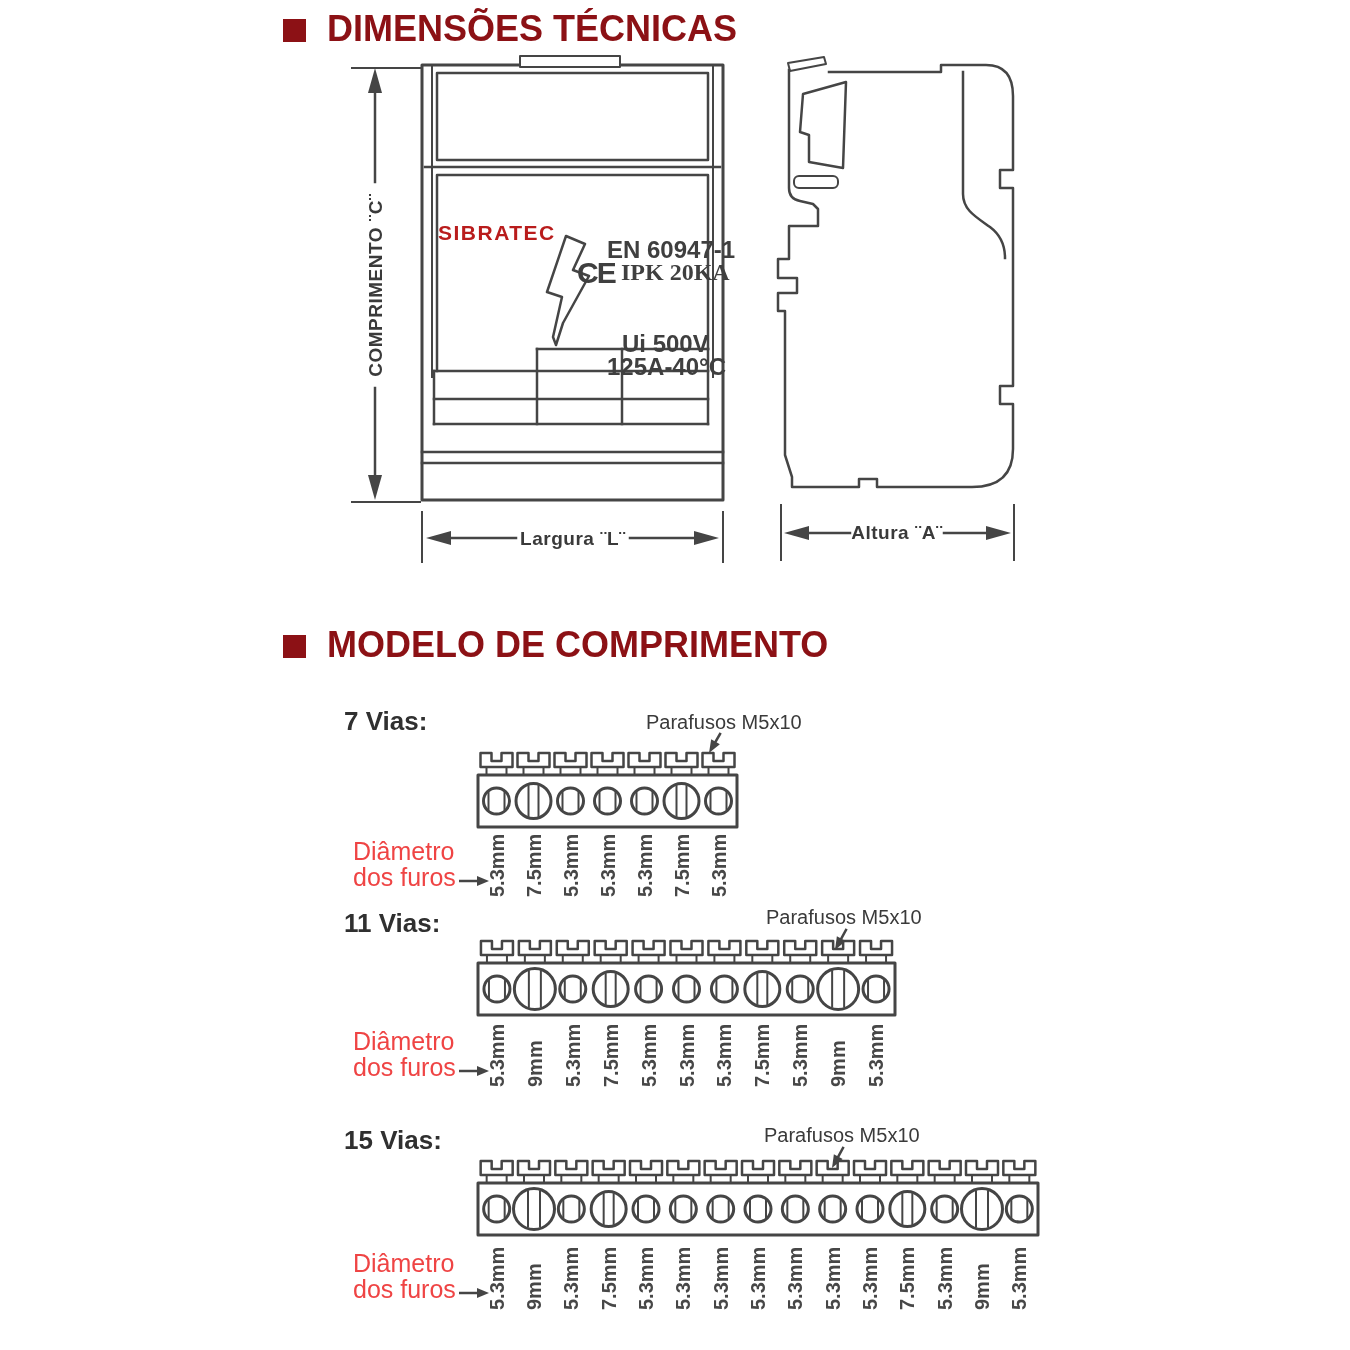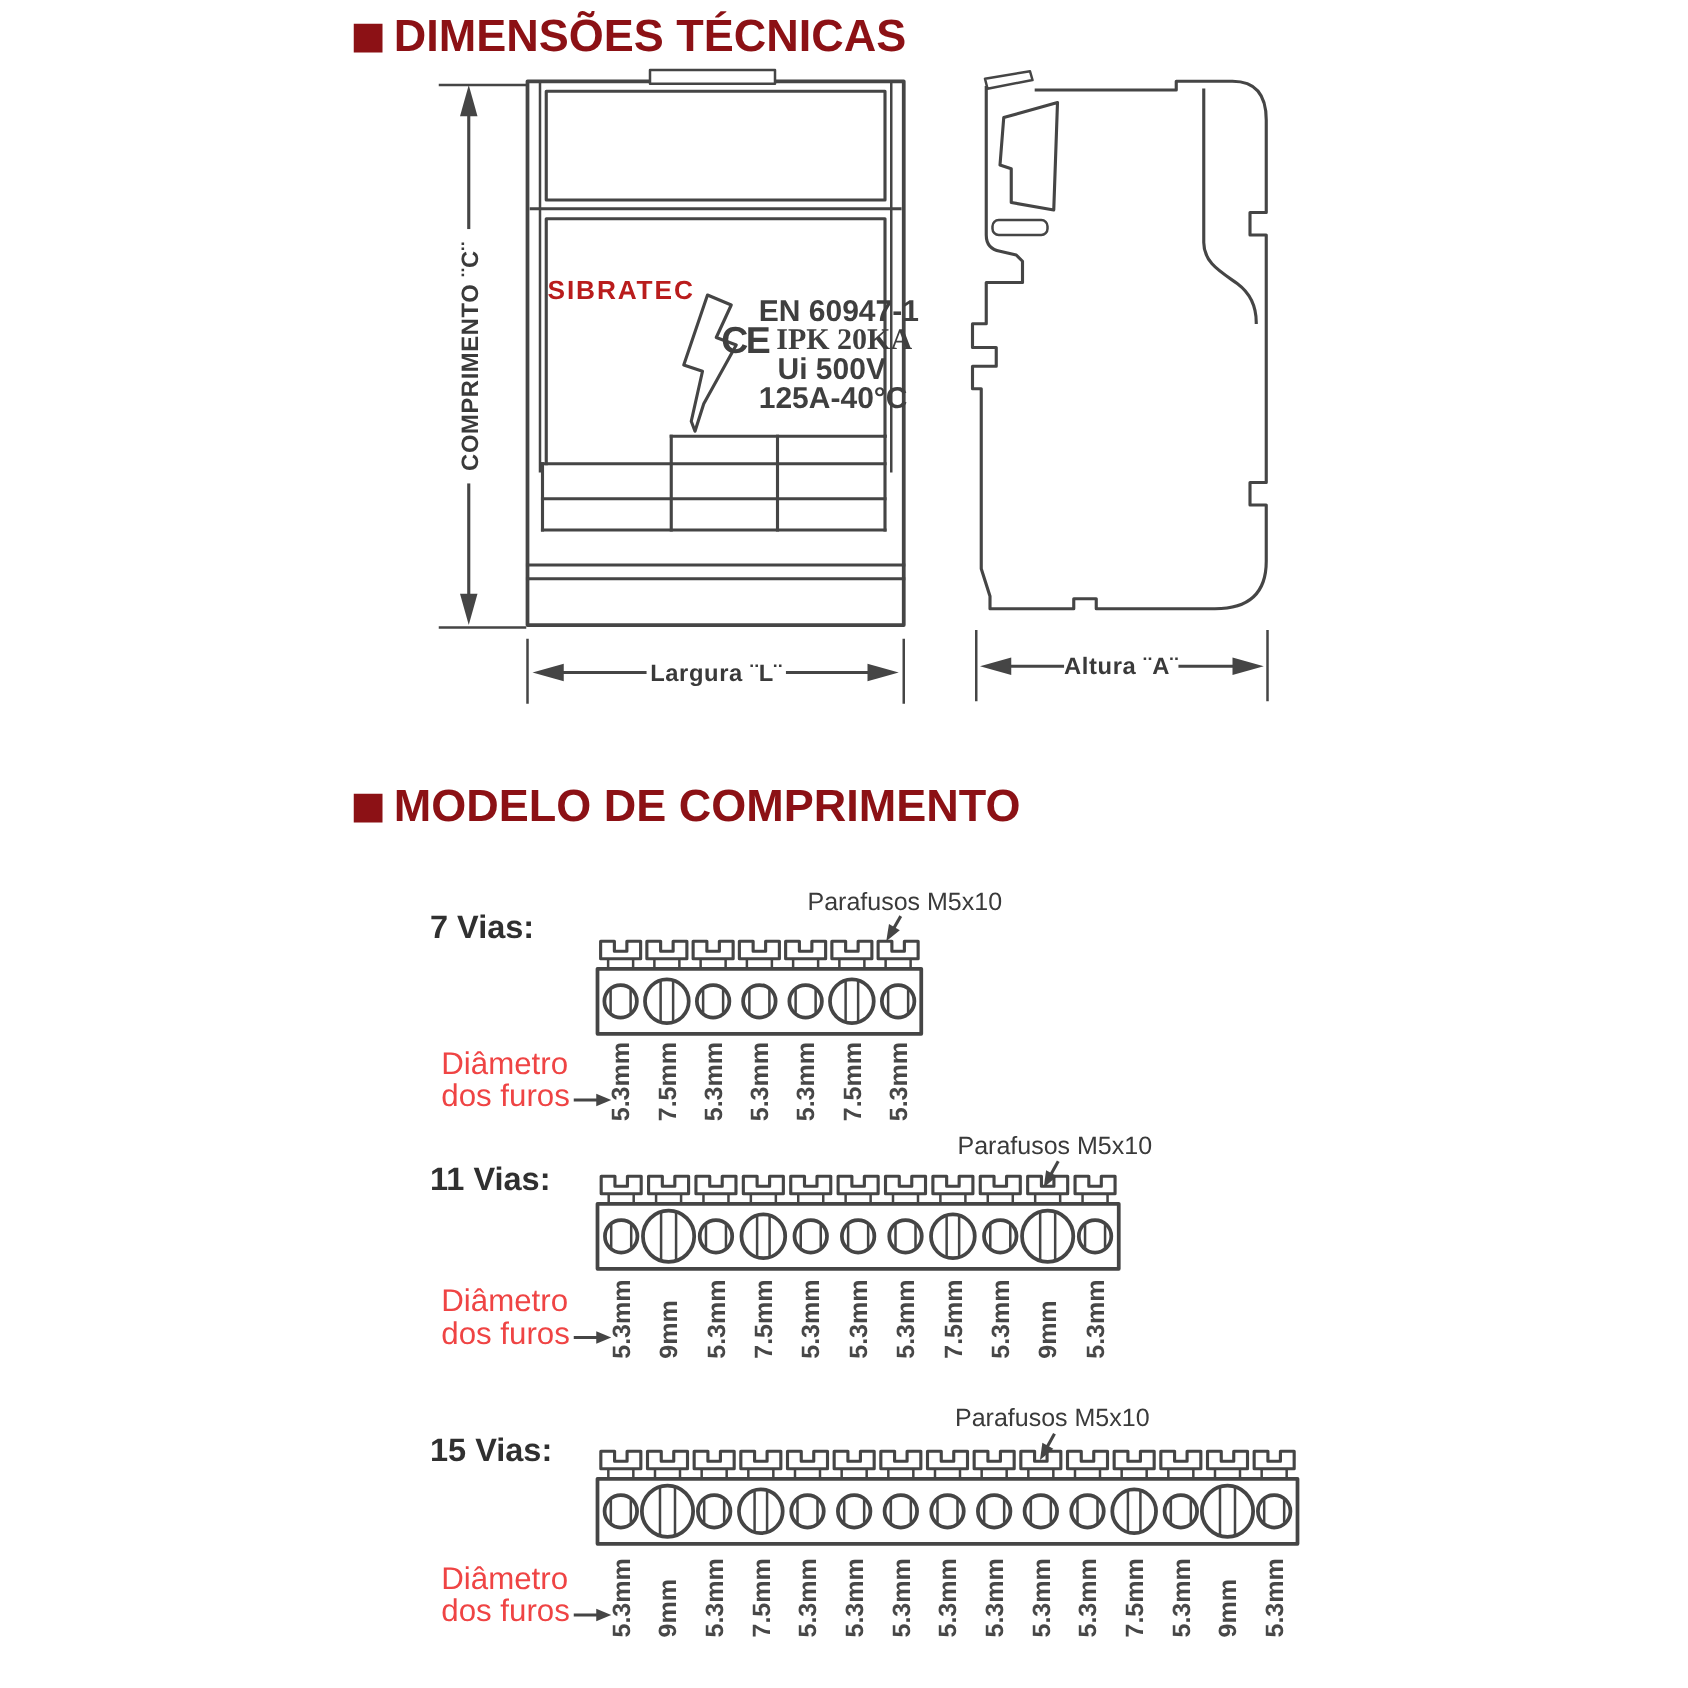--- a/index.html
+++ b/index.html
@@ -16,29 +16,29 @@
   
   .ln{fill:none;stroke:var(--line-gray);stroke-width:2.5;stroke-linejoin:round;stroke-linecap:square;}
   .thick{stroke-width:3;}
   .thin{stroke-width:2;}
   .w{fill:#ffffff;}
   .fill-arrow{fill:var(--line-gray);stroke:none;}
   .dim-label{font:600 19px "Liberation Sans",sans-serif;fill:var(--text-gray);letter-spacing:.5px;}
   .hole-label{font:600 20px "Liberation Sans",sans-serif;fill:#474747;}
   
   .abs{position:absolute;}
-  .sec-title{display:flex;align-items:center;gap:9px;color:var(--title-red);}
+  .sec-title{display:flex;align-items:center;gap:21px;color:var(--title-red);}
   .bullet{width:23px;height:23px;background:var(--title-red);display:inline-block;margin-top:3px;}
   .sec-title-text{font-size:36px;font-weight:bold;letter-spacing:0px;white-space:nowrap;}
   .sibratec{font-size:21px;font-weight:bold;letter-spacing:1.5px;color:#b91c1c;}
   .ce-mark{font-size:30px;font-weight:bold;letter-spacing:-2px;color:#3f3f3f;text-align:right;}
   .cert{color:#3f3f3f;font-size:24px;font-weight:bold;line-height:23px;white-space:nowrap;}
   .cert div:nth-child(2){padding-left:14px;font-family:Liberation Serif, serif;}
-  .cert div:nth-child(3){padding-left:15px;}
-  .vias-label{font-size:26px;font-weight:bold;color:#303030;white-space:nowrap;margin-top:20px;}
+  .cert div:nth-child(3){padding-left:15px;margin-top:48px;}
+  .vias-label{font-size:26px;font-weight:bold;color:#303030;white-space:nowrap;}
   .paraf{font-size:20px;color:#3a3a3a;white-space:nowrap;}
   .dia-caption{font-size:25px;color:#ef4444;line-height:26px;white-space:nowrap;}
   .cap-arrow{vertical-align:-1px;margin-left:3px;}
 </style>
 </head>
 <body>
 
 <div class="page">
 
   <svg class="overlay" viewBox="0 0 1350 1350">

